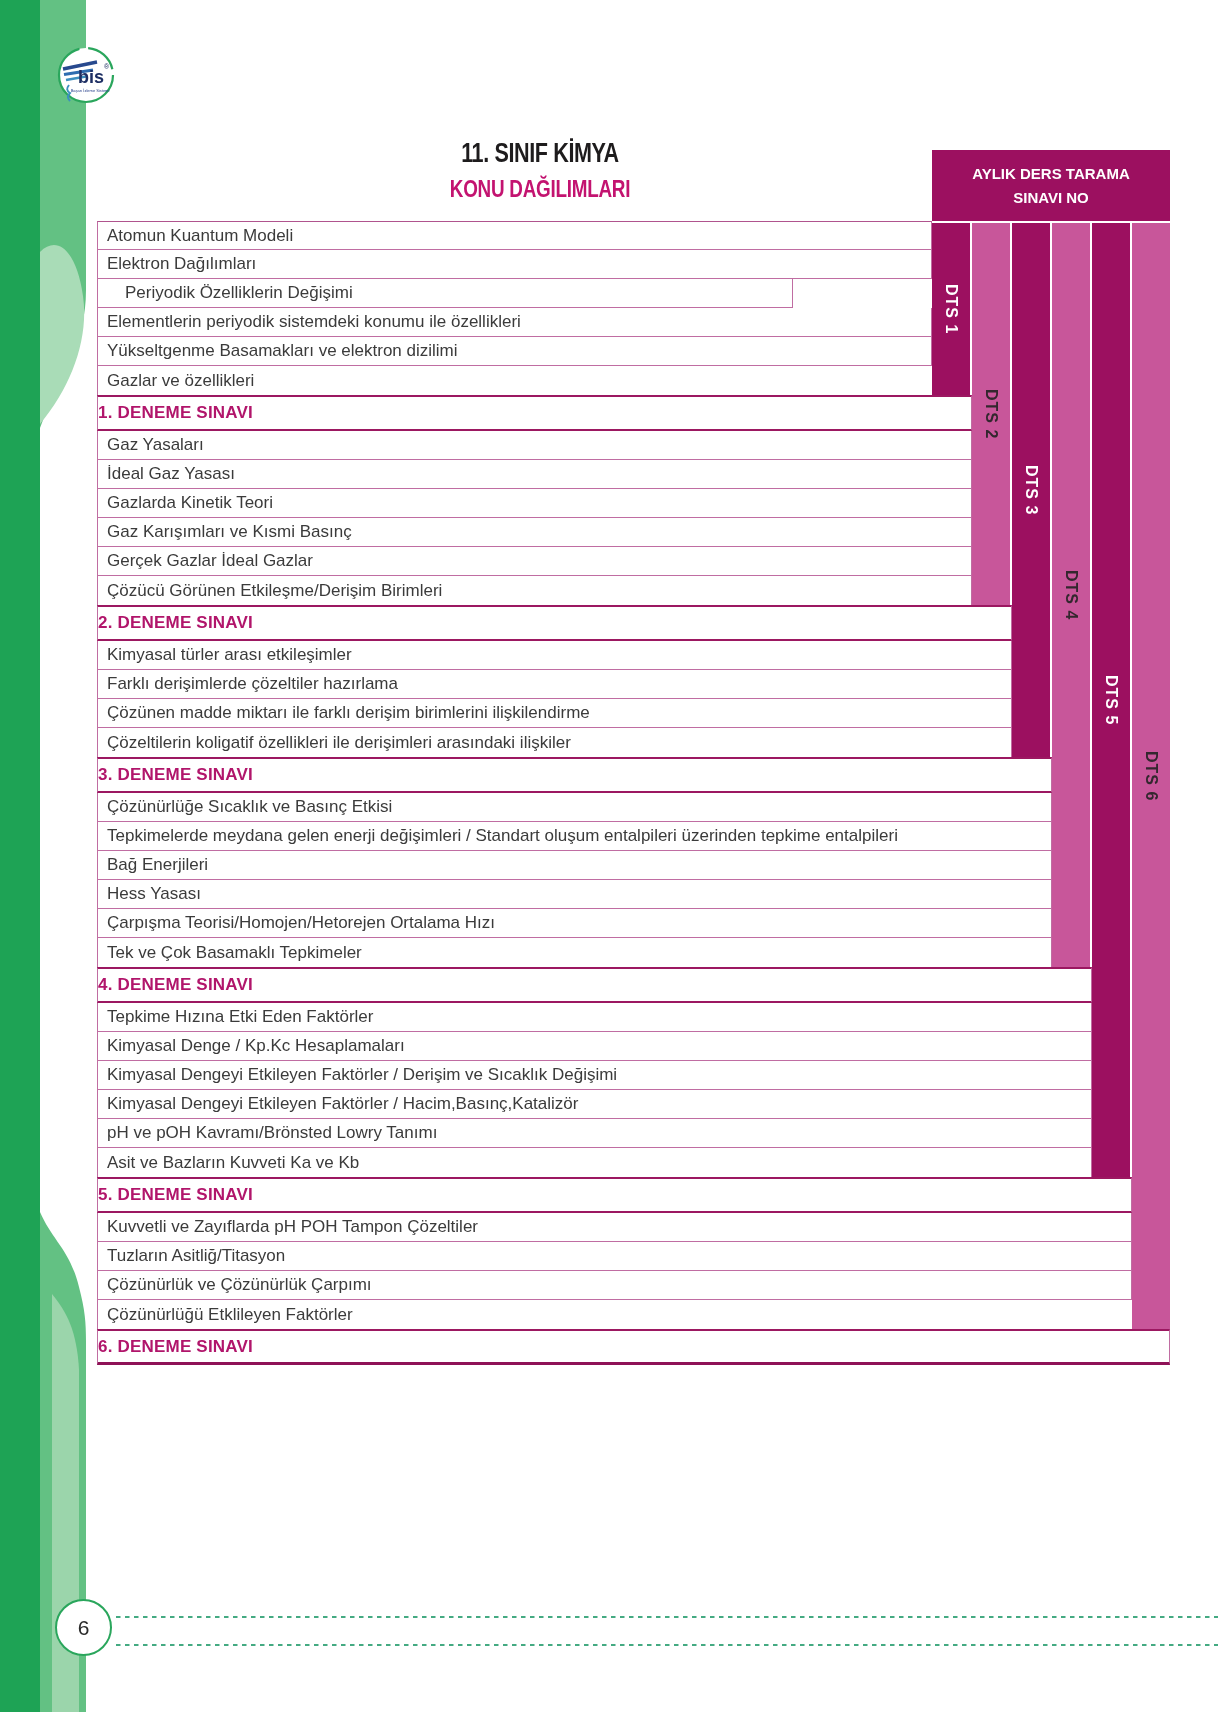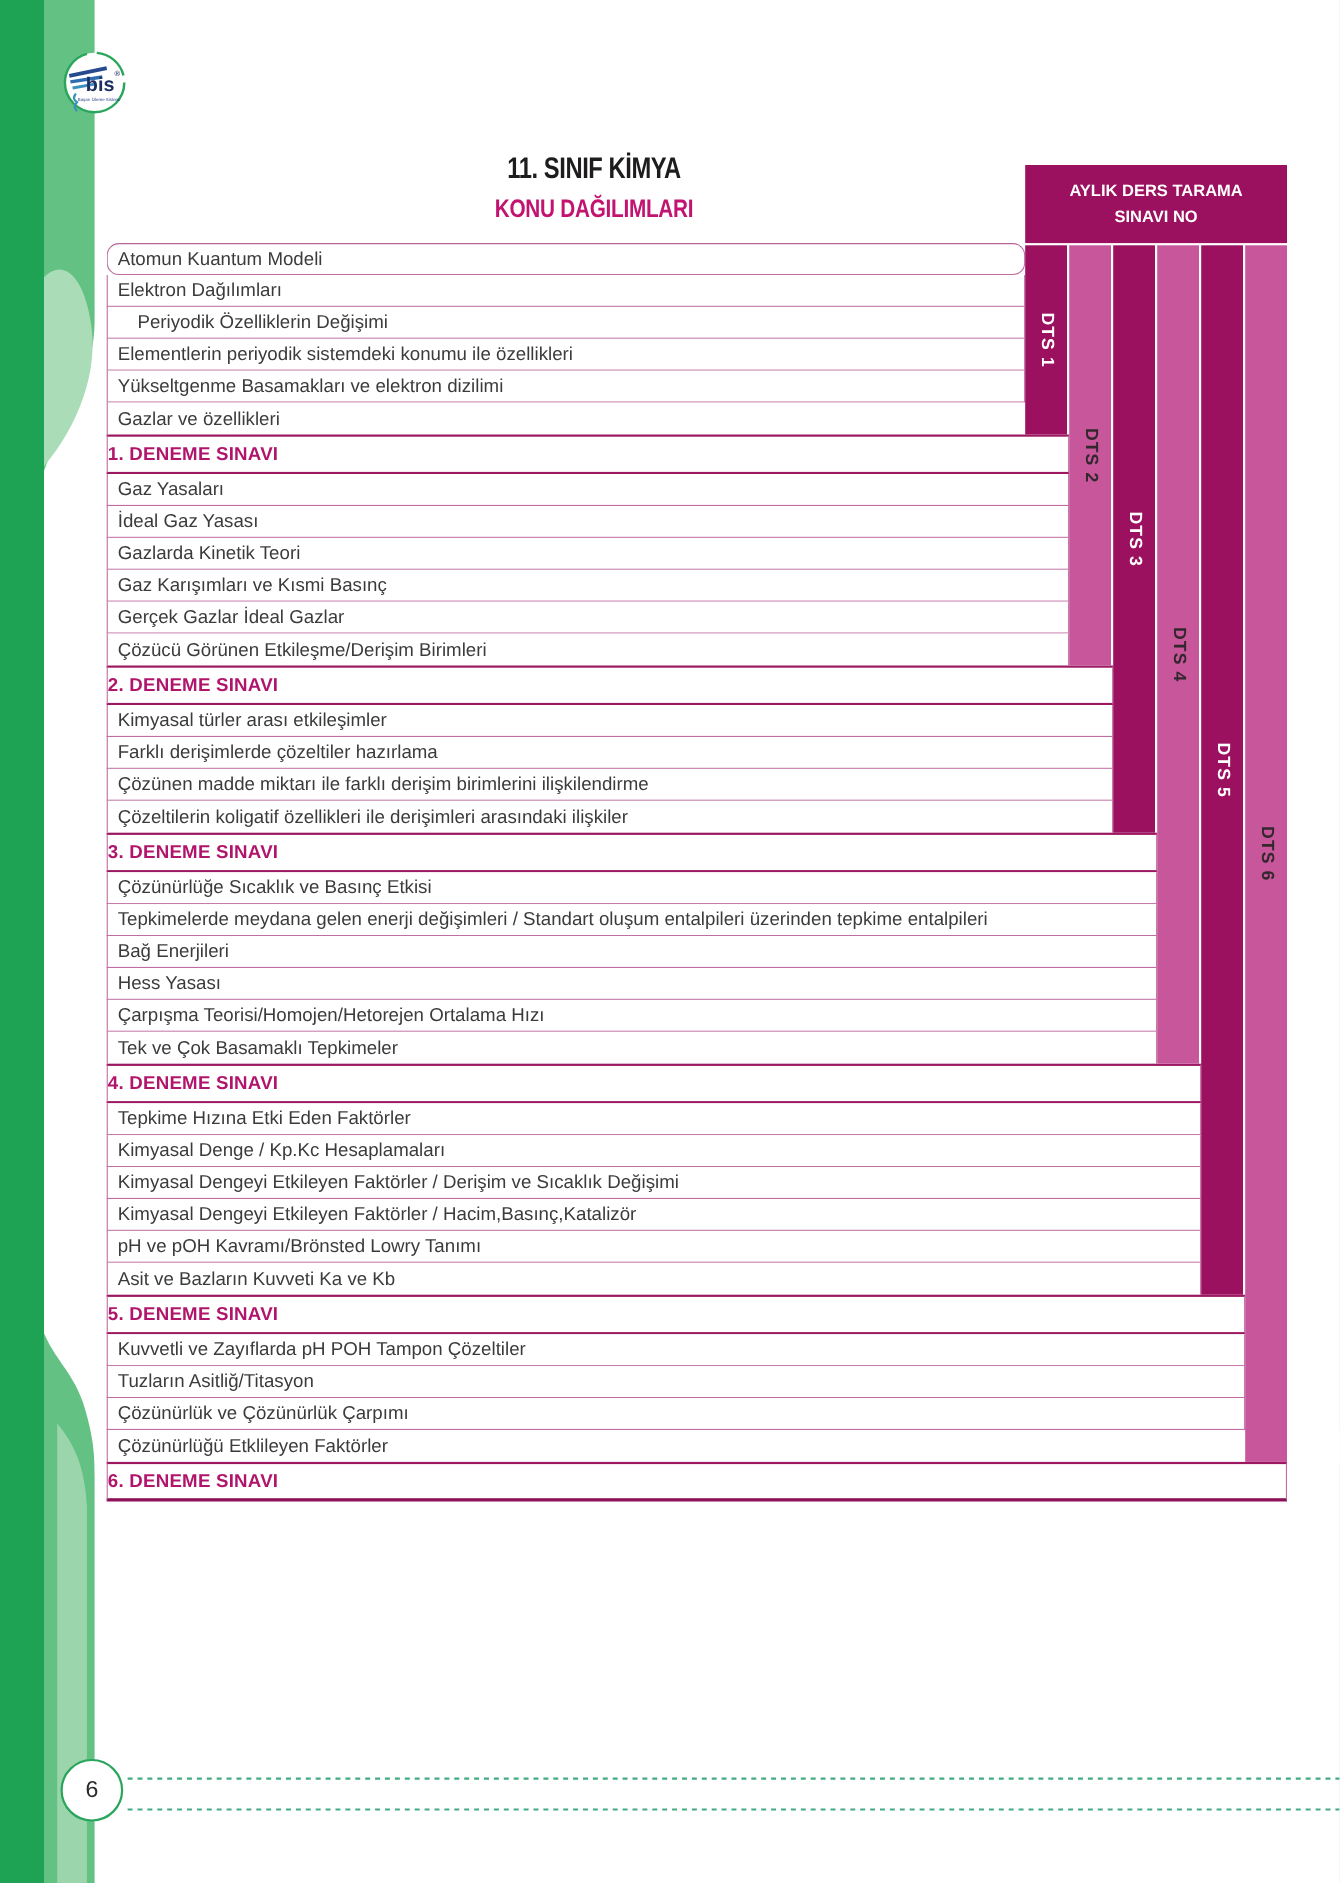--- a/index.html
+++ b/index.html
@@ -26,21 +26,21 @@
     background:#9c1060;color:#ffffff;text-align:center;
     font-size:15px;font-weight:bold;line-height:24px;
     display:flex;flex-direction:column;justify-content:center;
     box-sizing:border-box;
   }
   #table{position:absolute;left:97px;top:221px;width:1073px;}
   .row{
     box-sizing:border-box;position:relative;background:#ffffff;
     border:1px solid #c06da2;border-top:none;
   }
-  .row.first{border-top:1.5px solid #b0548e;border-radius:11px;}
+  .row.first{border-top:1.5px solid #b0548e;}
   .row.topic{
     height:29px;display:flex;align-items:center;padding-left:9px;
     font-size:17px;color:#3b3b3b;white-space:nowrap;
   }
   .row.exam{
     height:36px;border-top:2px solid #9c1861;border-bottom:2px solid #9c1861;
   }
   .row.exam.last{border-bottom:3px solid #8e1257;}
   .exam-label{
     position:absolute;left:0;top:50%;transform:translateY(-50%);
@@ -100,21 +100,21 @@
   <div class="subtitle">KONU DAĞILIMLARI</div>
 
   <div class="exam-header">
     <div>AYLIK DERS TARAMA</div>
     <div>SINAVI NO</div>
   </div>
 
   <div id="table">
       <div class="row topic first" style="width: 835px; height: 29px;">Atomun Kuantum Modeli</div>
       <div class="row topic" style="width: 835px; height: 29px;">Elektron Dağılımları</div>
-      <div class="row topic" style="width: 835px; height: 29px; padding-left: 27px;">Periyodik Özelliklerin Değişimi</div>
+      <div class="row topic" style="width: 696px; height: 29px; padding-left: 27px;">Periyodik Özelliklerin Değişimi</div>
       <div class="row topic" style="width: 835px; height: 29px;">Elementlerin periyodik sistemdeki konumu ile özellikleri</div>
       <div class="row topic" style="width: 835px; height: 29px;">Yükseltgenme Basamakları ve elektron dizilimi</div>
       <div class="row topic" style="width: 862px; height: 29px; border-bottom: none;">Gazlar ve özellikleri</div>
       <div class="row exam" style="width: 875px; height: 36px;">
         <span class="exam-label">1. DENEME SINAVI</span>
       </div>
       <div class="row topic" style="width: 875px; height: 29px;">Gaz Yasaları</div>
       <div class="row topic" style="width: 875px; height: 29px;">İdeal Gaz Yasası</div>
       <div class="row topic" style="width: 875px; height: 29px;">Gazlarda Kinetik Teori</div>
       <div class="row topic" style="width: 875px; height: 29px;">Gaz Karışımları ve Kısmi Basınç</div>

